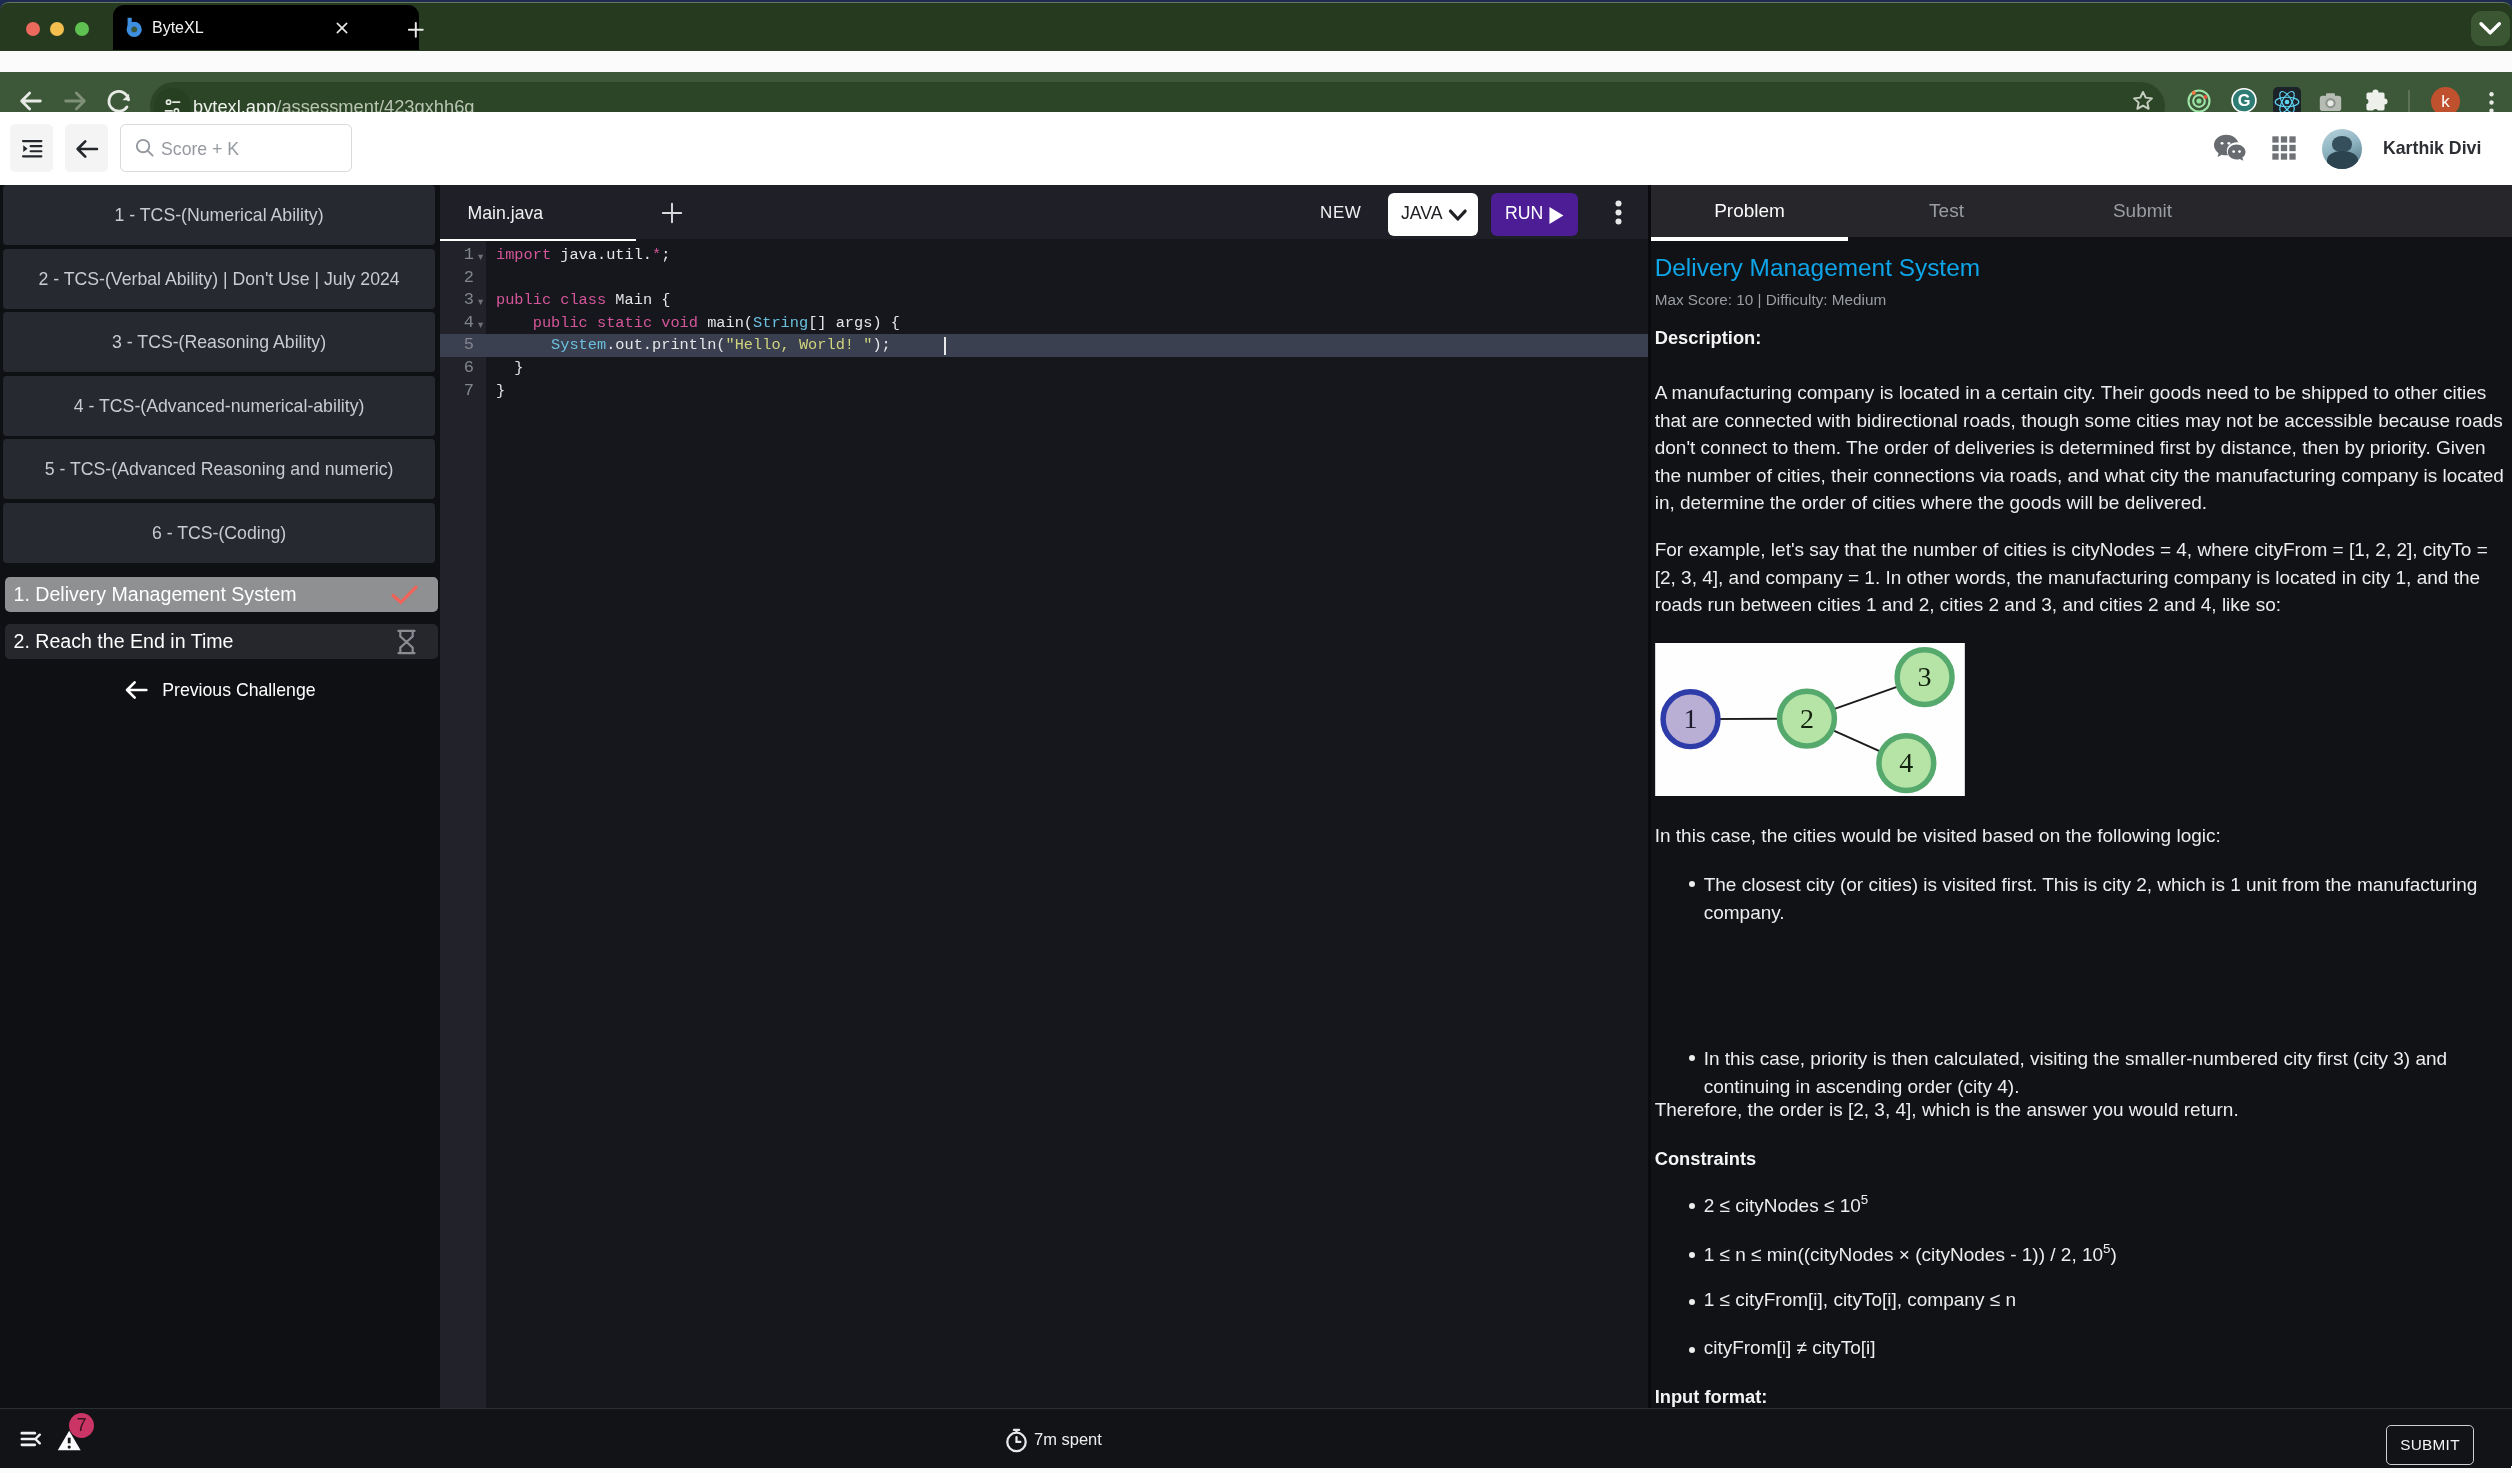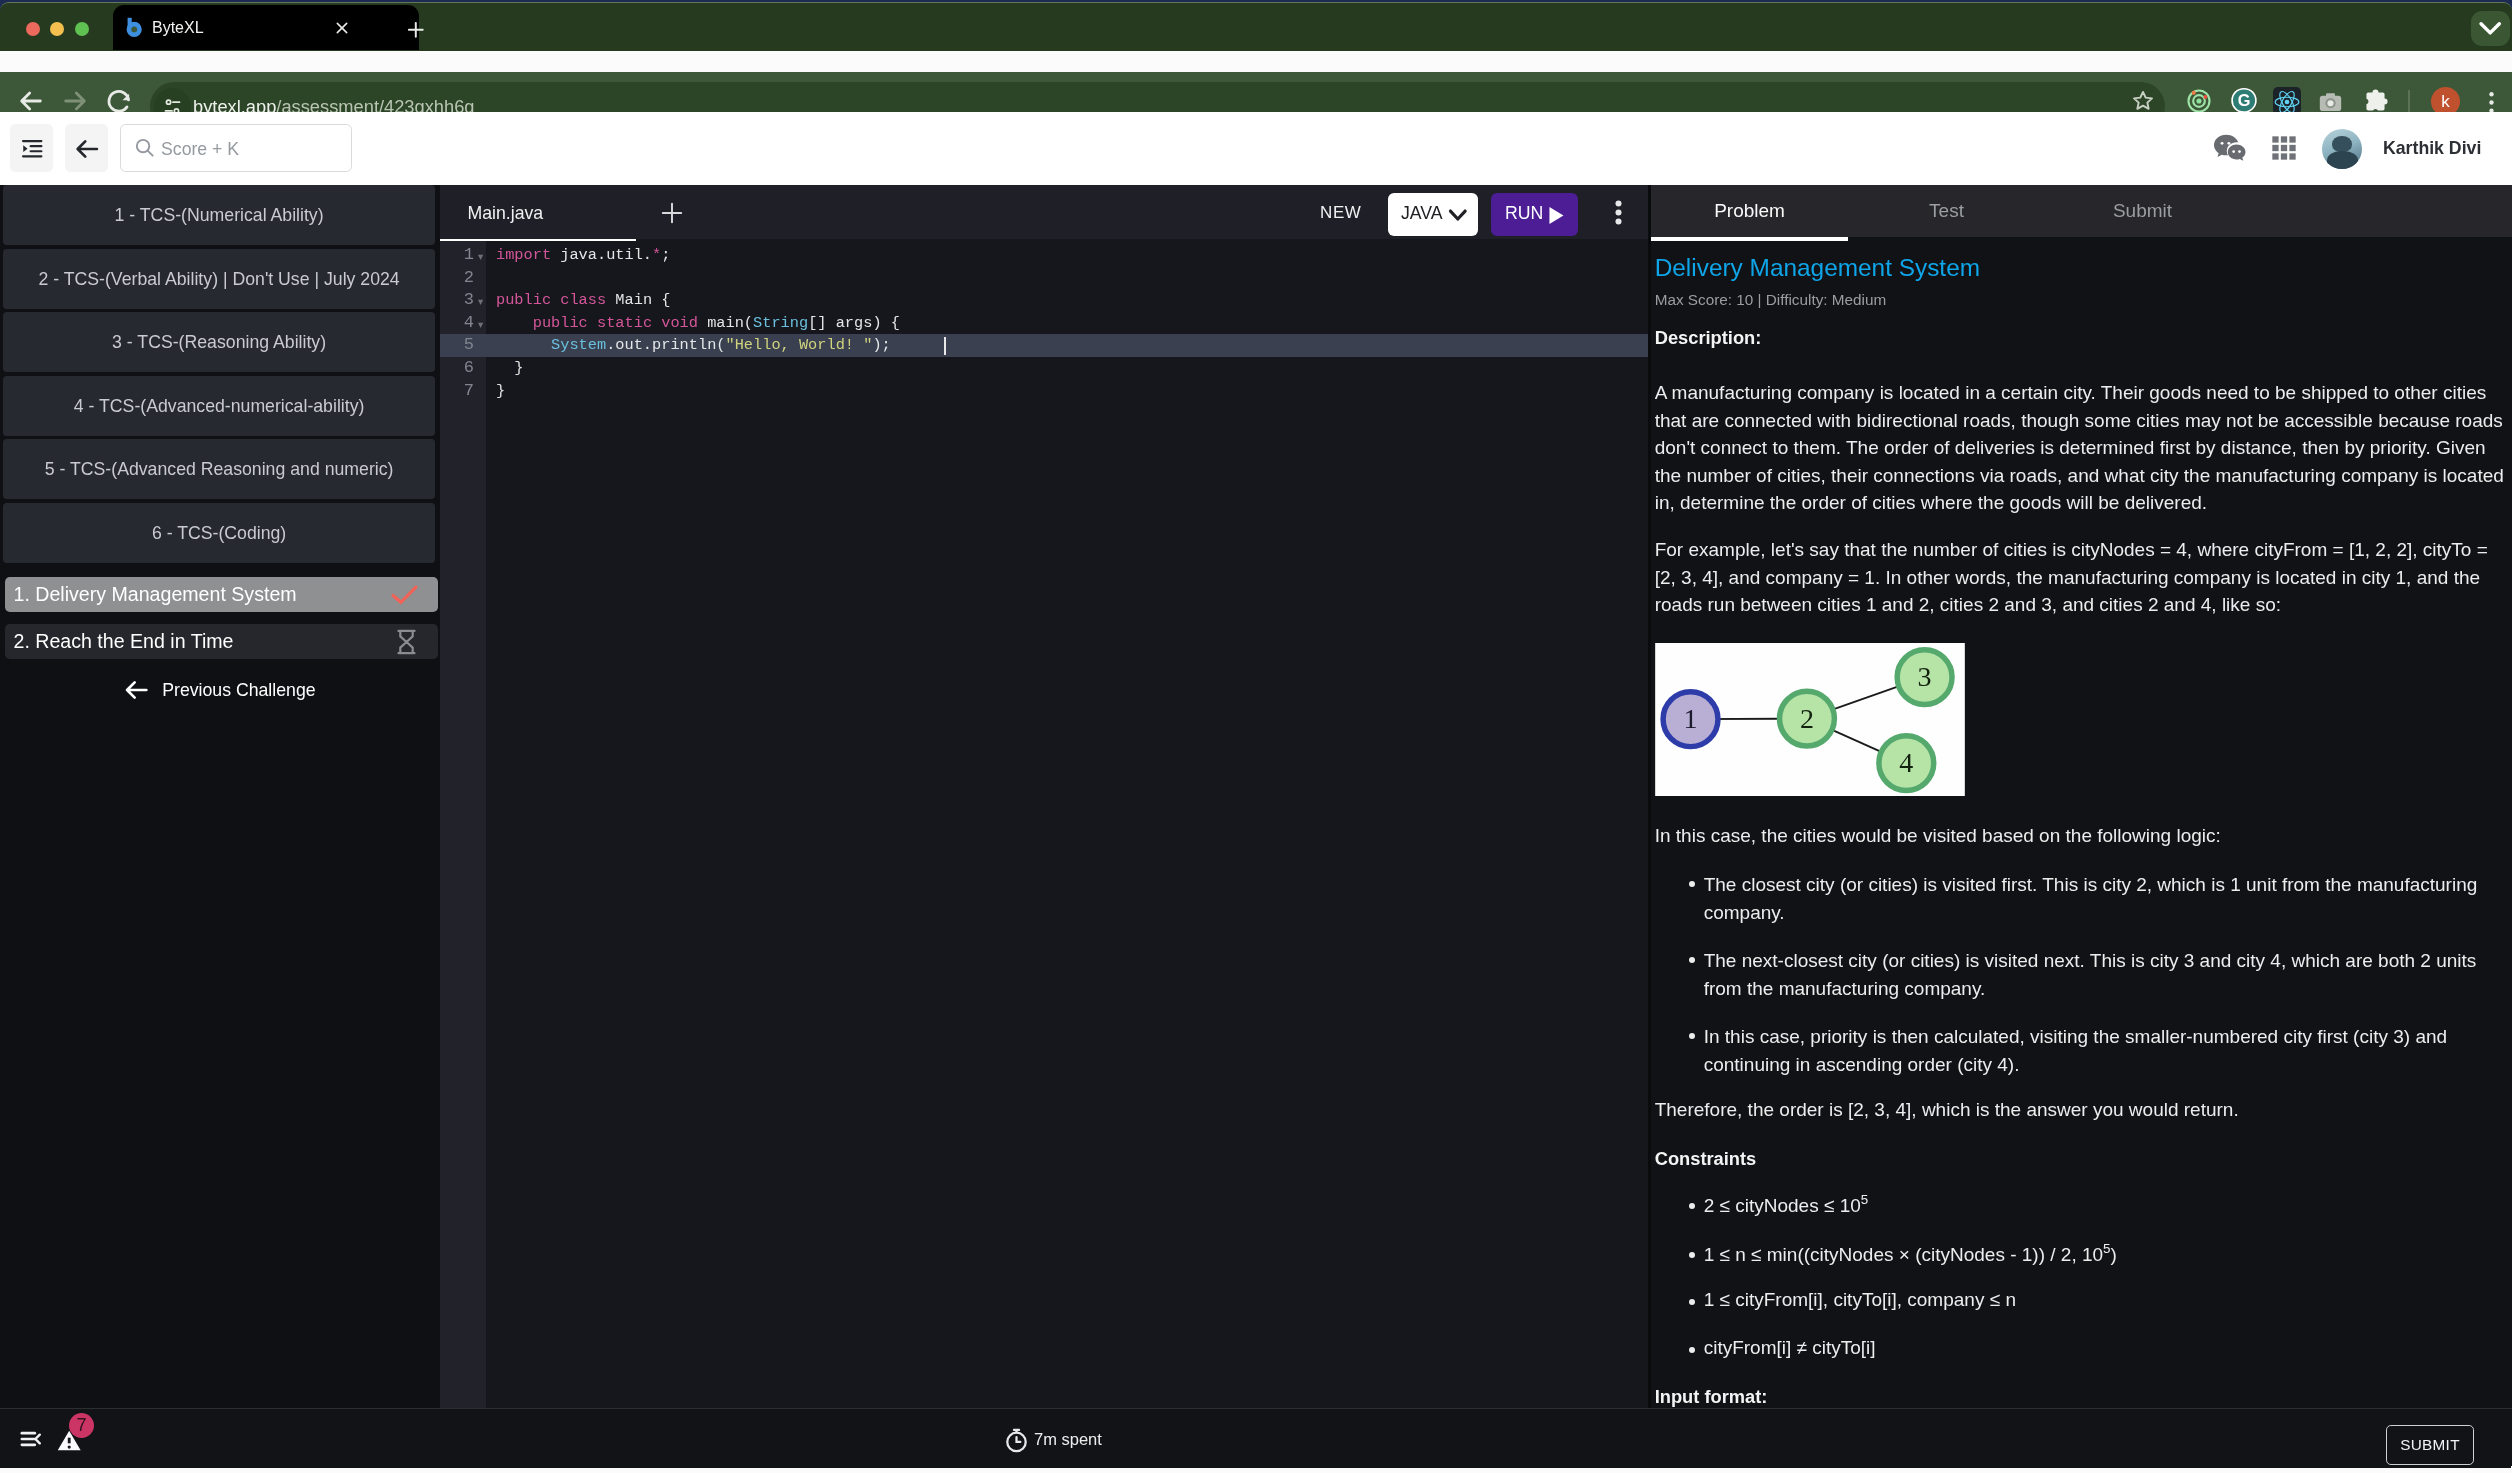--- a/index.html
+++ b/index.html
@@ -260,22 +260,21 @@
       <circle cx="249" cy="124" r="45" fill="#b6e3a6" stroke="#55a96c" stroke-width="9"></circle>
       <circle cx="442" cy="56" r="45" fill="#b6e3a6" stroke="#55a96c" stroke-width="9"></circle>
       <circle cx="412" cy="197" r="45" fill="#b6e3a6" stroke="#55a96c" stroke-width="9"></circle>
       <text x="58" y="140" text-anchor="middle" font-size="46" fill="#1b1b2c" font-family="Liberation Serif">1</text>
       <text x="249" y="139" text-anchor="middle" font-size="46" fill="#13220f" font-family="Liberation Serif">2</text>
       <text x="442" y="71" text-anchor="middle" font-size="46" fill="#13220f" font-family="Liberation Serif">3</text>
       <text x="412" y="212" text-anchor="middle" font-size="46" fill="#13220f" font-family="Liberation Serif">4</text>
     </svg>
     <div style="position:absolute;left:0;top:588px;">In this case, the cities would be visited based on the following logic:</div>
     <div style="position:absolute;left:49px;top:634px;width:800px;line-height:28px;"><span class="blt"></span>The closest city (or cities) is visited first. This is city 2, which is 1 unit from the manufacturing company.</div>
-    <div style="position:absolute;left:49px;top:710px;width:800px;line-height:28px;"><span class="blt"></span>The next-closest city (or cities) is visited next. This is city 3 and city 4, which are both 2 units from the manufacturing company.</div>
-    <div style="position:absolute;left:49px;top:786px;width:800px;line-height:28px;"><span class="blt"></span>In this case, priority is then calculated, visiting the smaller-numbered city first (city 3) and continuing in ascending order (city 4).</div>
+    <div style="position:absolute;left:49px;top:808px;width:800px;line-height:28px;"><span class="blt"></span>In this case, priority is then calculated, visiting the smaller-numbered city first (city 3) and continuing in ascending order (city 4).</div>
     <div style="position:absolute;left:0;top:862px;">Therefore, the order is [2, 3, 4], which is the answer you would return.</div>
     <div class="b" style="position:absolute;left:0;top:911px;font-size:18.3px;">Constraints</div>
     <div style="position:absolute;left:49px;top:956px;"><span class="blt"></span>2 ≤ cityNodes ≤ 10<sup style="font-size:13.4px;">5</sup></div>
     <div style="position:absolute;left:49px;top:1005px;"><span class="blt"></span>1 ≤ n ≤ min((cityNodes × (cityNodes - 1)) / 2, 10<sup style="font-size:13.4px;">5</sup>)</div>
     <div style="position:absolute;left:49px;top:1052px;"><span class="blt"></span>1 ≤ cityFrom[i], cityTo[i], company ≤ n</div>
     <div style="position:absolute;left:49px;top:1100px;"><span class="blt"></span>cityFrom[i] ≠ cityTo[i]</div>
     <div class="b" style="position:absolute;left:0;top:1149px;font-size:18.3px;">Input format:</div>
   </div>
 </div>
 <div id="botbar">

